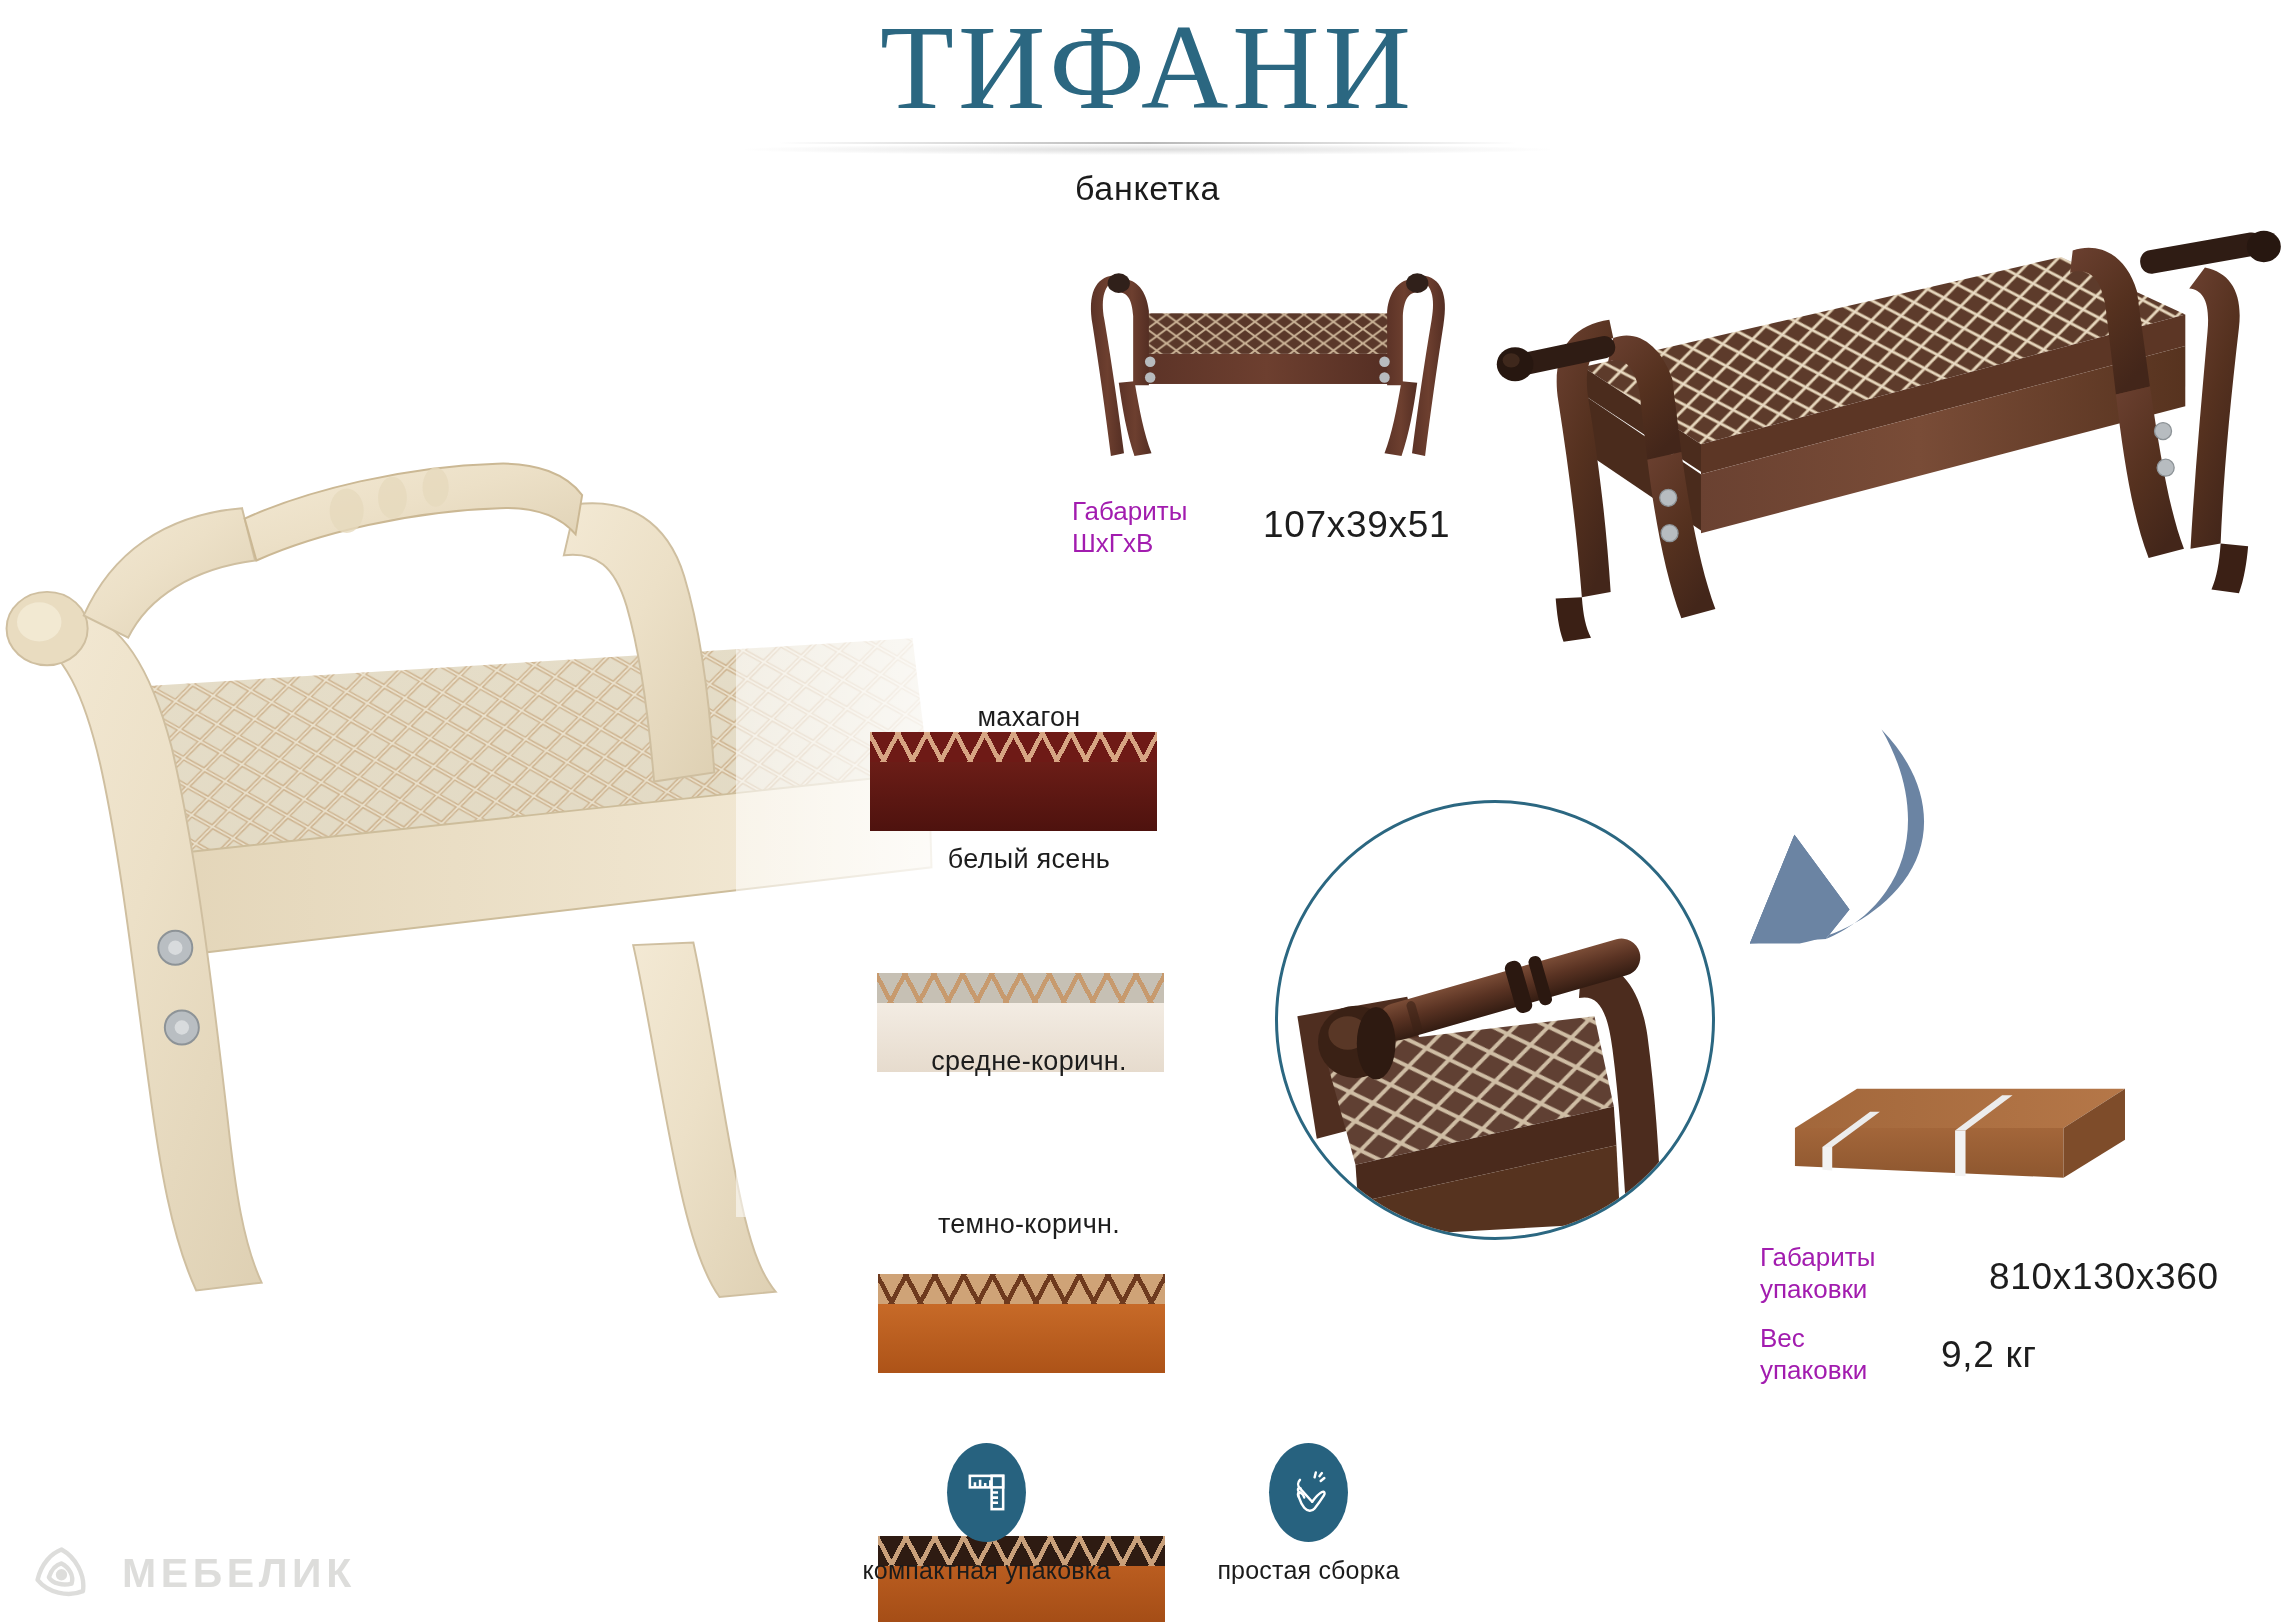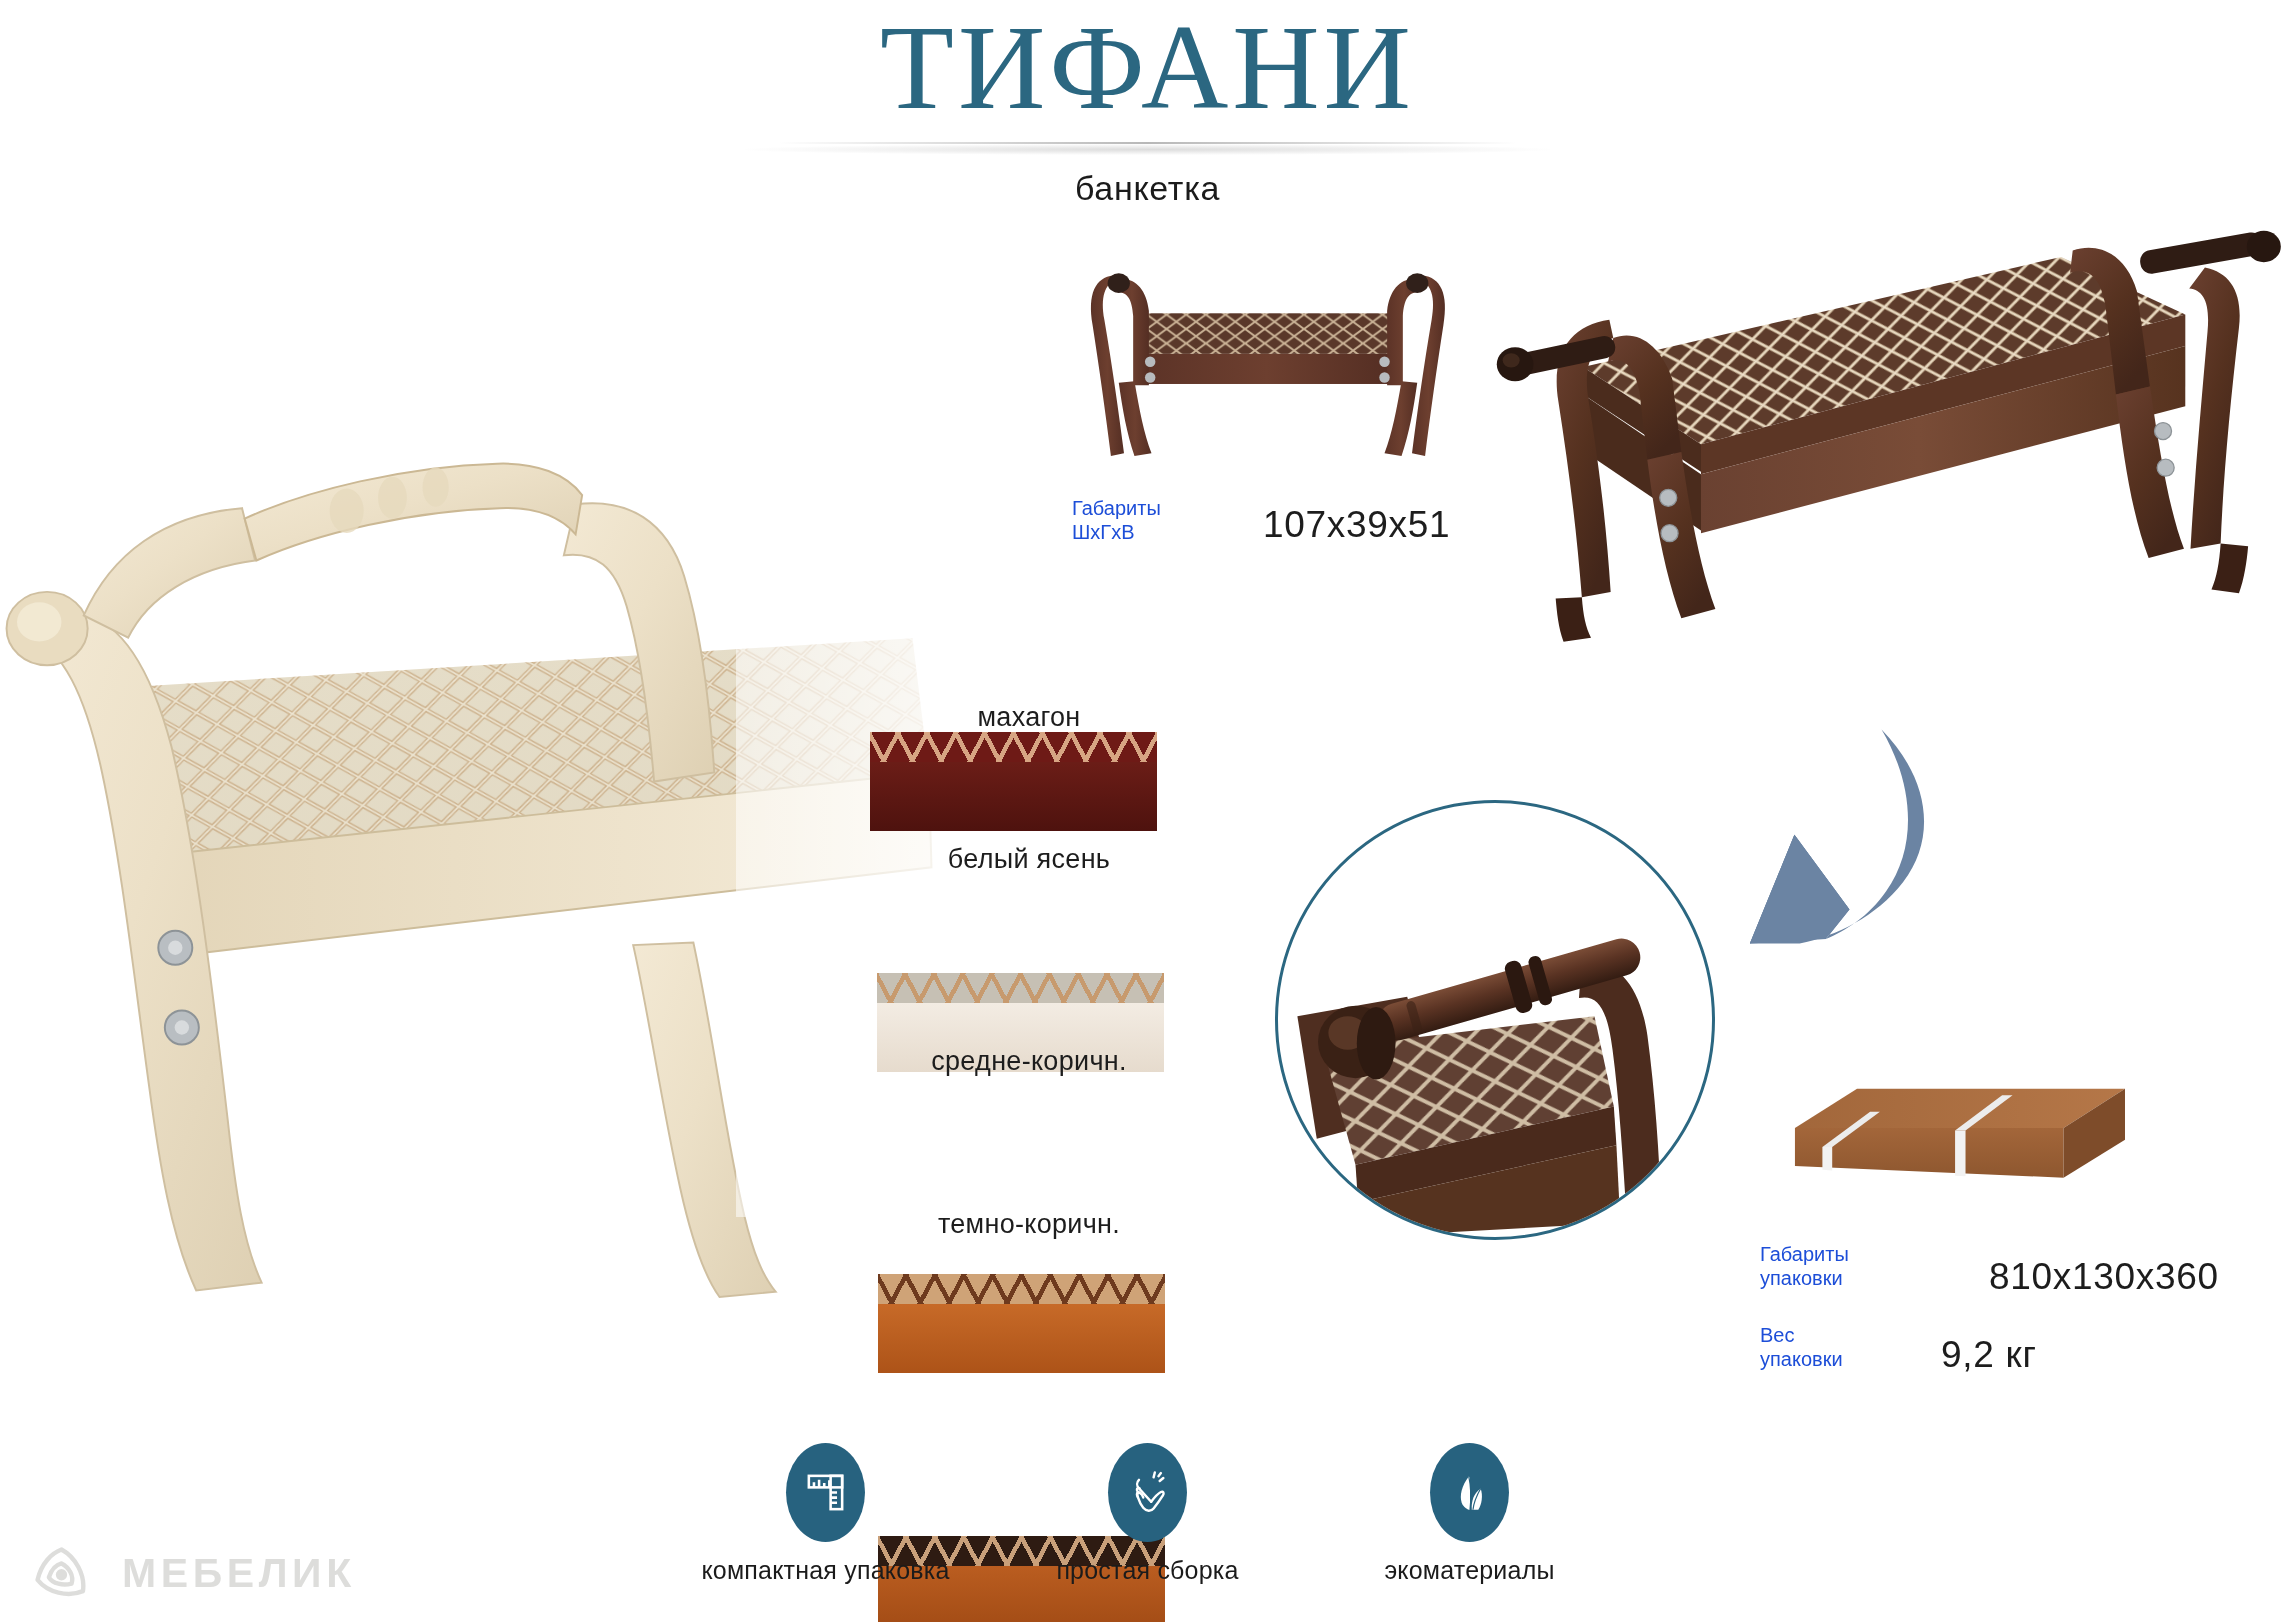--- a/index.html
+++ b/index.html
@@ -26,21 +26,21 @@
       rgba(125,125,125,.55) 50%, rgba(170,170,170,.25) 86%,
       rgba(255,255,255,0) 100%);
   }
   #title-rule-shadow{
     width:805px;height:10.5px;margin:0 auto;
     background:radial-gradient(ellipse at center, rgba(140,140,140,.30) 0%, rgba(255,255,255,0) 72%);
   }
   #product-subtitle { margin-top:14.4px; font-size:34px; color:#1b1b1b; font-weight:400; letter-spacing:0.7px;}
 
   
-  .lbl { font-size:20px; line-height:1.22; color:#1d4ed8; }
+  .lbl { font-size:26px; line-height:1.22; color:#a21caf; }
   .val { font-size:37px; color:#1d1d1d; letter-spacing:0.7px;}
 
   
   .swatch-label{
     font-size:27px; color:#1d1d1d; text-align:center; letter-spacing:0.3px;
     white-space:nowrap;
   }
   .swatch {
     width:287px; height:99px; position:relative; overflow:hidden;
   }
@@ -376,31 +376,20 @@
           <path d="M16 44 C13 40 15 35 19 37"></path>
           <path d="M16 36 C13 32 15 28 19 30"></path>
           <path d="M42 12 L44 4 M52 18 L58 13 M50 10 L54 5"></path>
         </g>
       </svg>
     </div>
     <div class="feature-label">простая сборка</div>
   </div>
 
 
-  <div class="feature">
-    <div class="feature-badge">
-      <svg viewBox="0 0 64 72" style="width:38px;height:46px;">
-        <path d="M30 10 C18 26 14 42 18 54 C21 62 28 66 32 66 L32 12 Z" fill="#fff"></path>
-        <path d="M30 10 C34 28 34 48 32 66" fill="none" stroke="#27627f" stroke-width="2"></path>
-        <path d="M50 30 C38 38 34 52 35 66 L46 66 C52 56 54 42 50 30 Z" fill="#fff"></path>
-        <path d="M50 30 C42 44 38 56 37 66" fill="none" stroke="#27627f" stroke-width="2"></path>
-      </svg>
-    </div>
-    <div class="feature-label">экоматериалы</div>
-  </div>
 
 </div>
 
 <div class="abs" id="logo">
   <svg viewBox="0 0 100 100" style="width:63px;height:63px;">
     <g fill="none" stroke="#dcdcda" stroke-width="7" stroke-linejoin="round">
       <path d="M50 12 C 72 24 88 52 84 78 C 60 88 28 80 12 60 C 18 34 34 18 50 12 Z"></path>
       <path d="M50 34 C 62 40 70 54 66 66 C 52 70 36 66 30 56 C 34 44 42 36 50 34 Z"></path>
     </g>
     <circle cx="50" cy="52" r="9" fill="#dcdcda"></circle>

